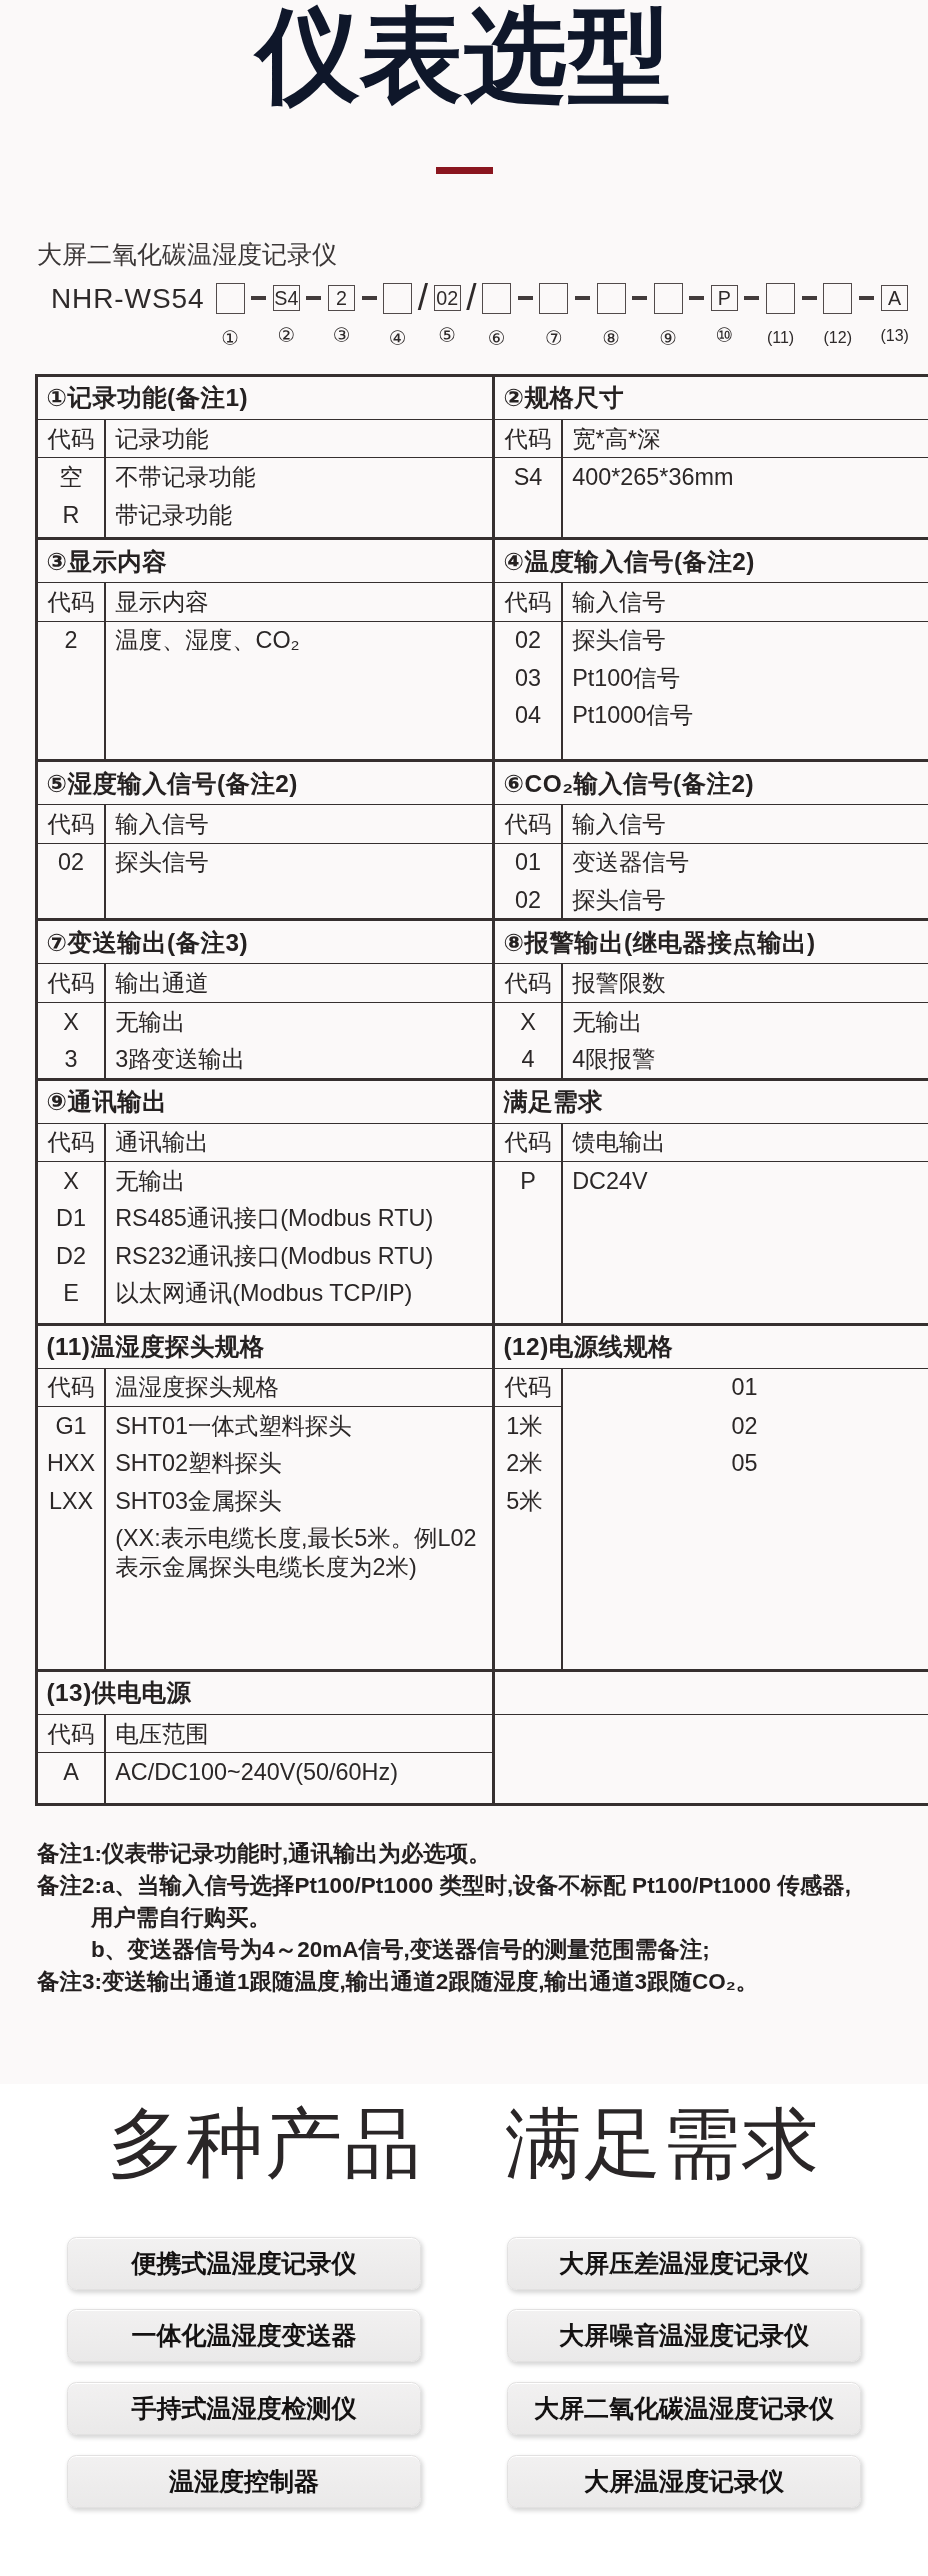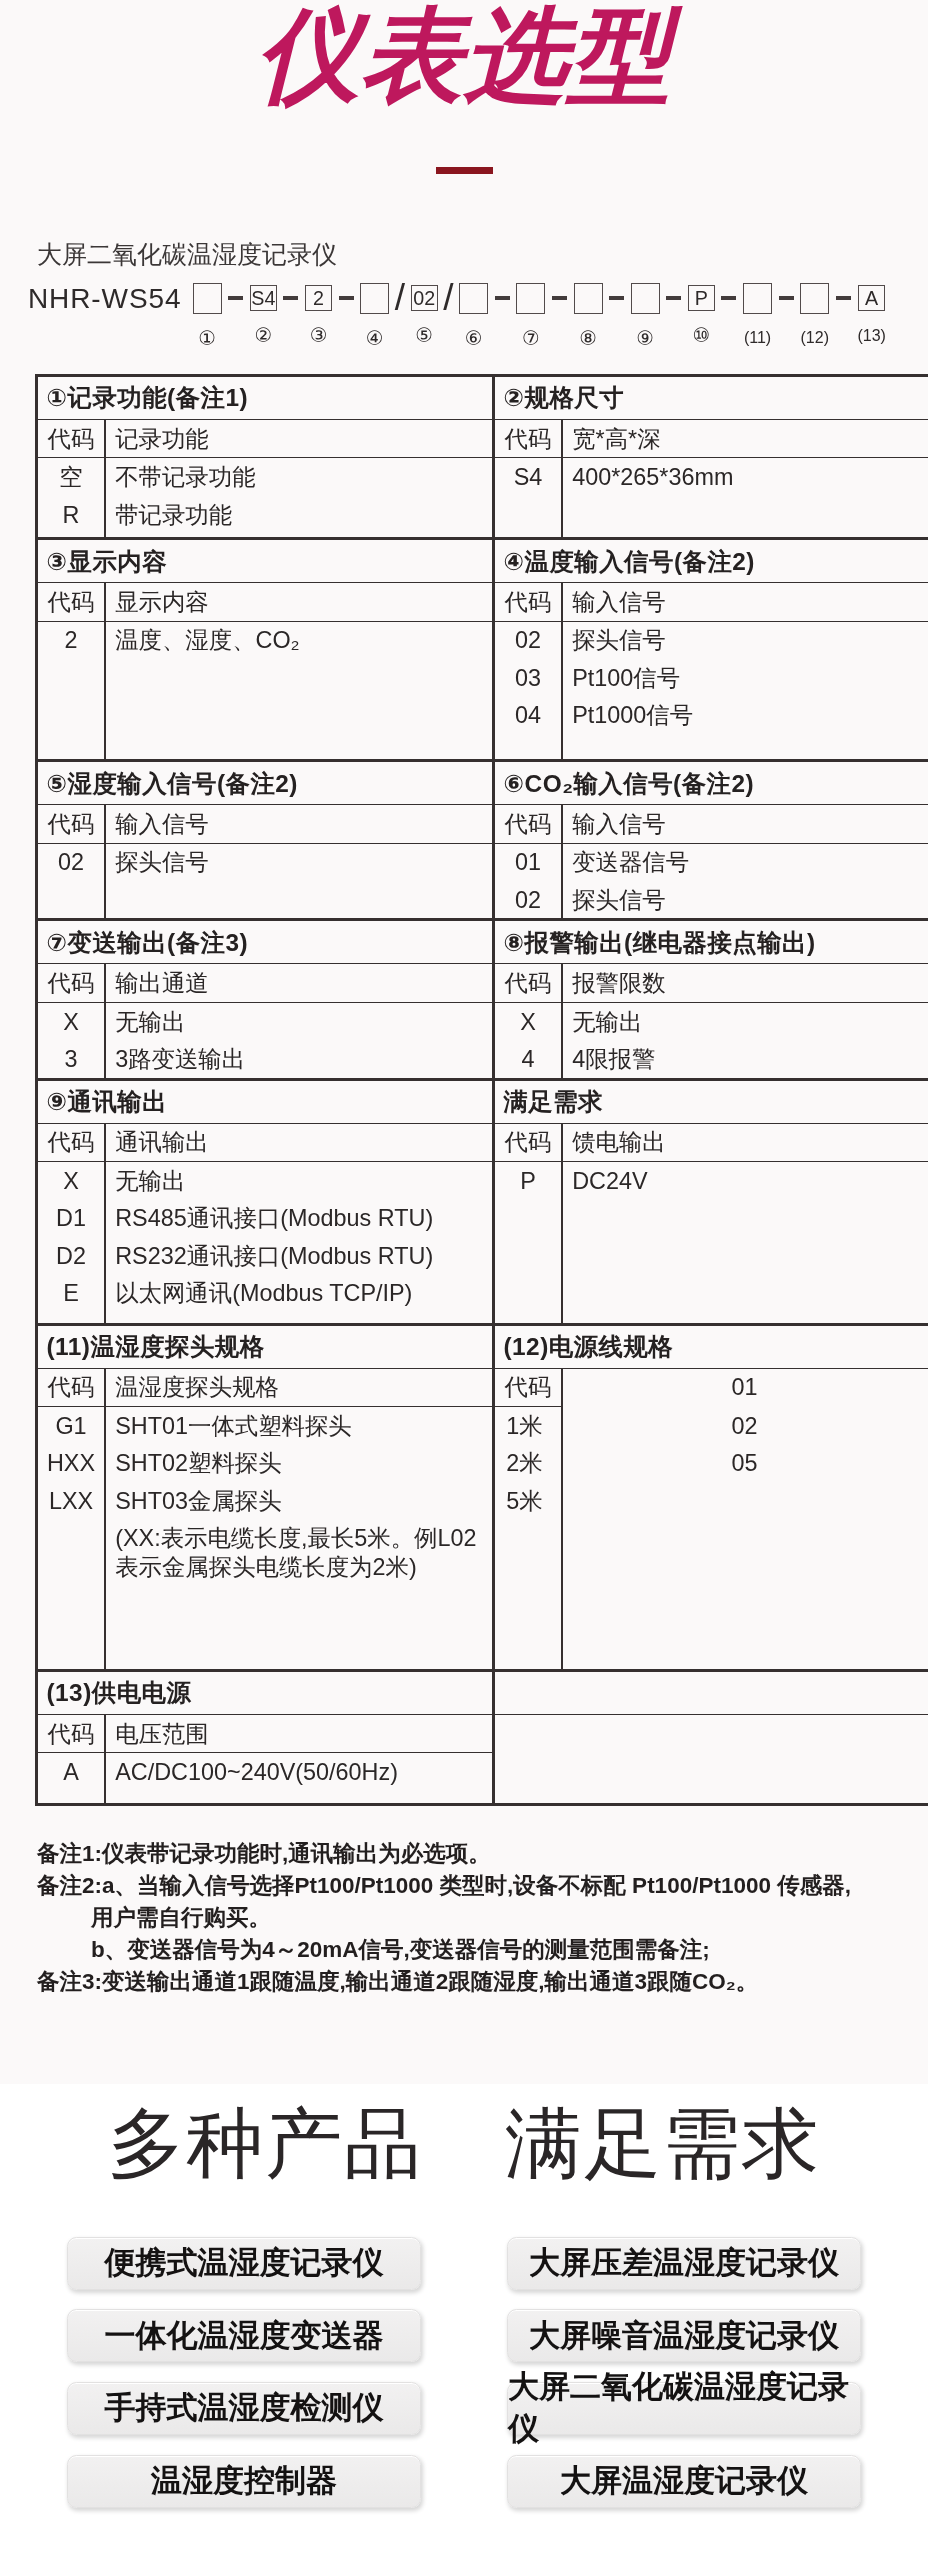--- a/index.html
+++ b/index.html
@@ -12,36 +12,35 @@
   .top{background:#fbf9f9;padding:1.9px 0 86px 0;}
 
   
   .hero h1{
     margin:0;
     text-align:center;
     font-size:103px;
     line-height:1.04;
     font-weight:bold;
     letter-spacing:0.9px;
-    color:#be185d;
-    font-style:italic;
+    color:#0f172a;
   }
   .dash{width:57px;height:6.6px;margin:58px auto 0 auto;}
 
   
   .subtitle{
     margin:64px 0 0 37px;
     font-size:25px;
     line-height:32px;
     color:#3b3737;
   }
   .model-line{
     display:flex;
     align-items:flex-start;
-    margin:13px 0 0 28px;
+    margin:13px 0 0 51px;
     color:#2e2a2a;
   }
   .prefix{
     font-size:28px;
     line-height:32px;
     letter-spacing:0.9px;
     margin-right:11.2px;
     font-weight:500;
   }
   .unit{display:flex;flex-direction:column;align-items:center;}
@@ -115,21 +114,21 @@
   }
   .btn-col{display:flex;flex-direction:column;gap:19.7px;}
   .pbtn{
     box-sizing:border-box;
     width:354px;height:53px;
     border-radius:9.4px;
     background:linear-gradient(180deg,#f2f1f1 0%,#eae9e9 100%);
     border:0.9px solid #e2e1e1;
     box-shadow:1.9px 2.8px 4.7px rgba(0,0,0,0.16), inset 0 0.9px 0 #ffffff;
     display:flex;align-items:center;justify-content:center;
-    font-size:31px;font-weight:bold;color:#141212;
+    font-size:25px;font-weight:bold;color:#141212;
     cursor:pointer;
   }
 </style>
 </head>
 <body>
 
 <div class="top">
   <header class="hero">
     <h1>仪表选型</h1>
     <div class="dash" style="background: rgb(138, 22, 31);"></div>

